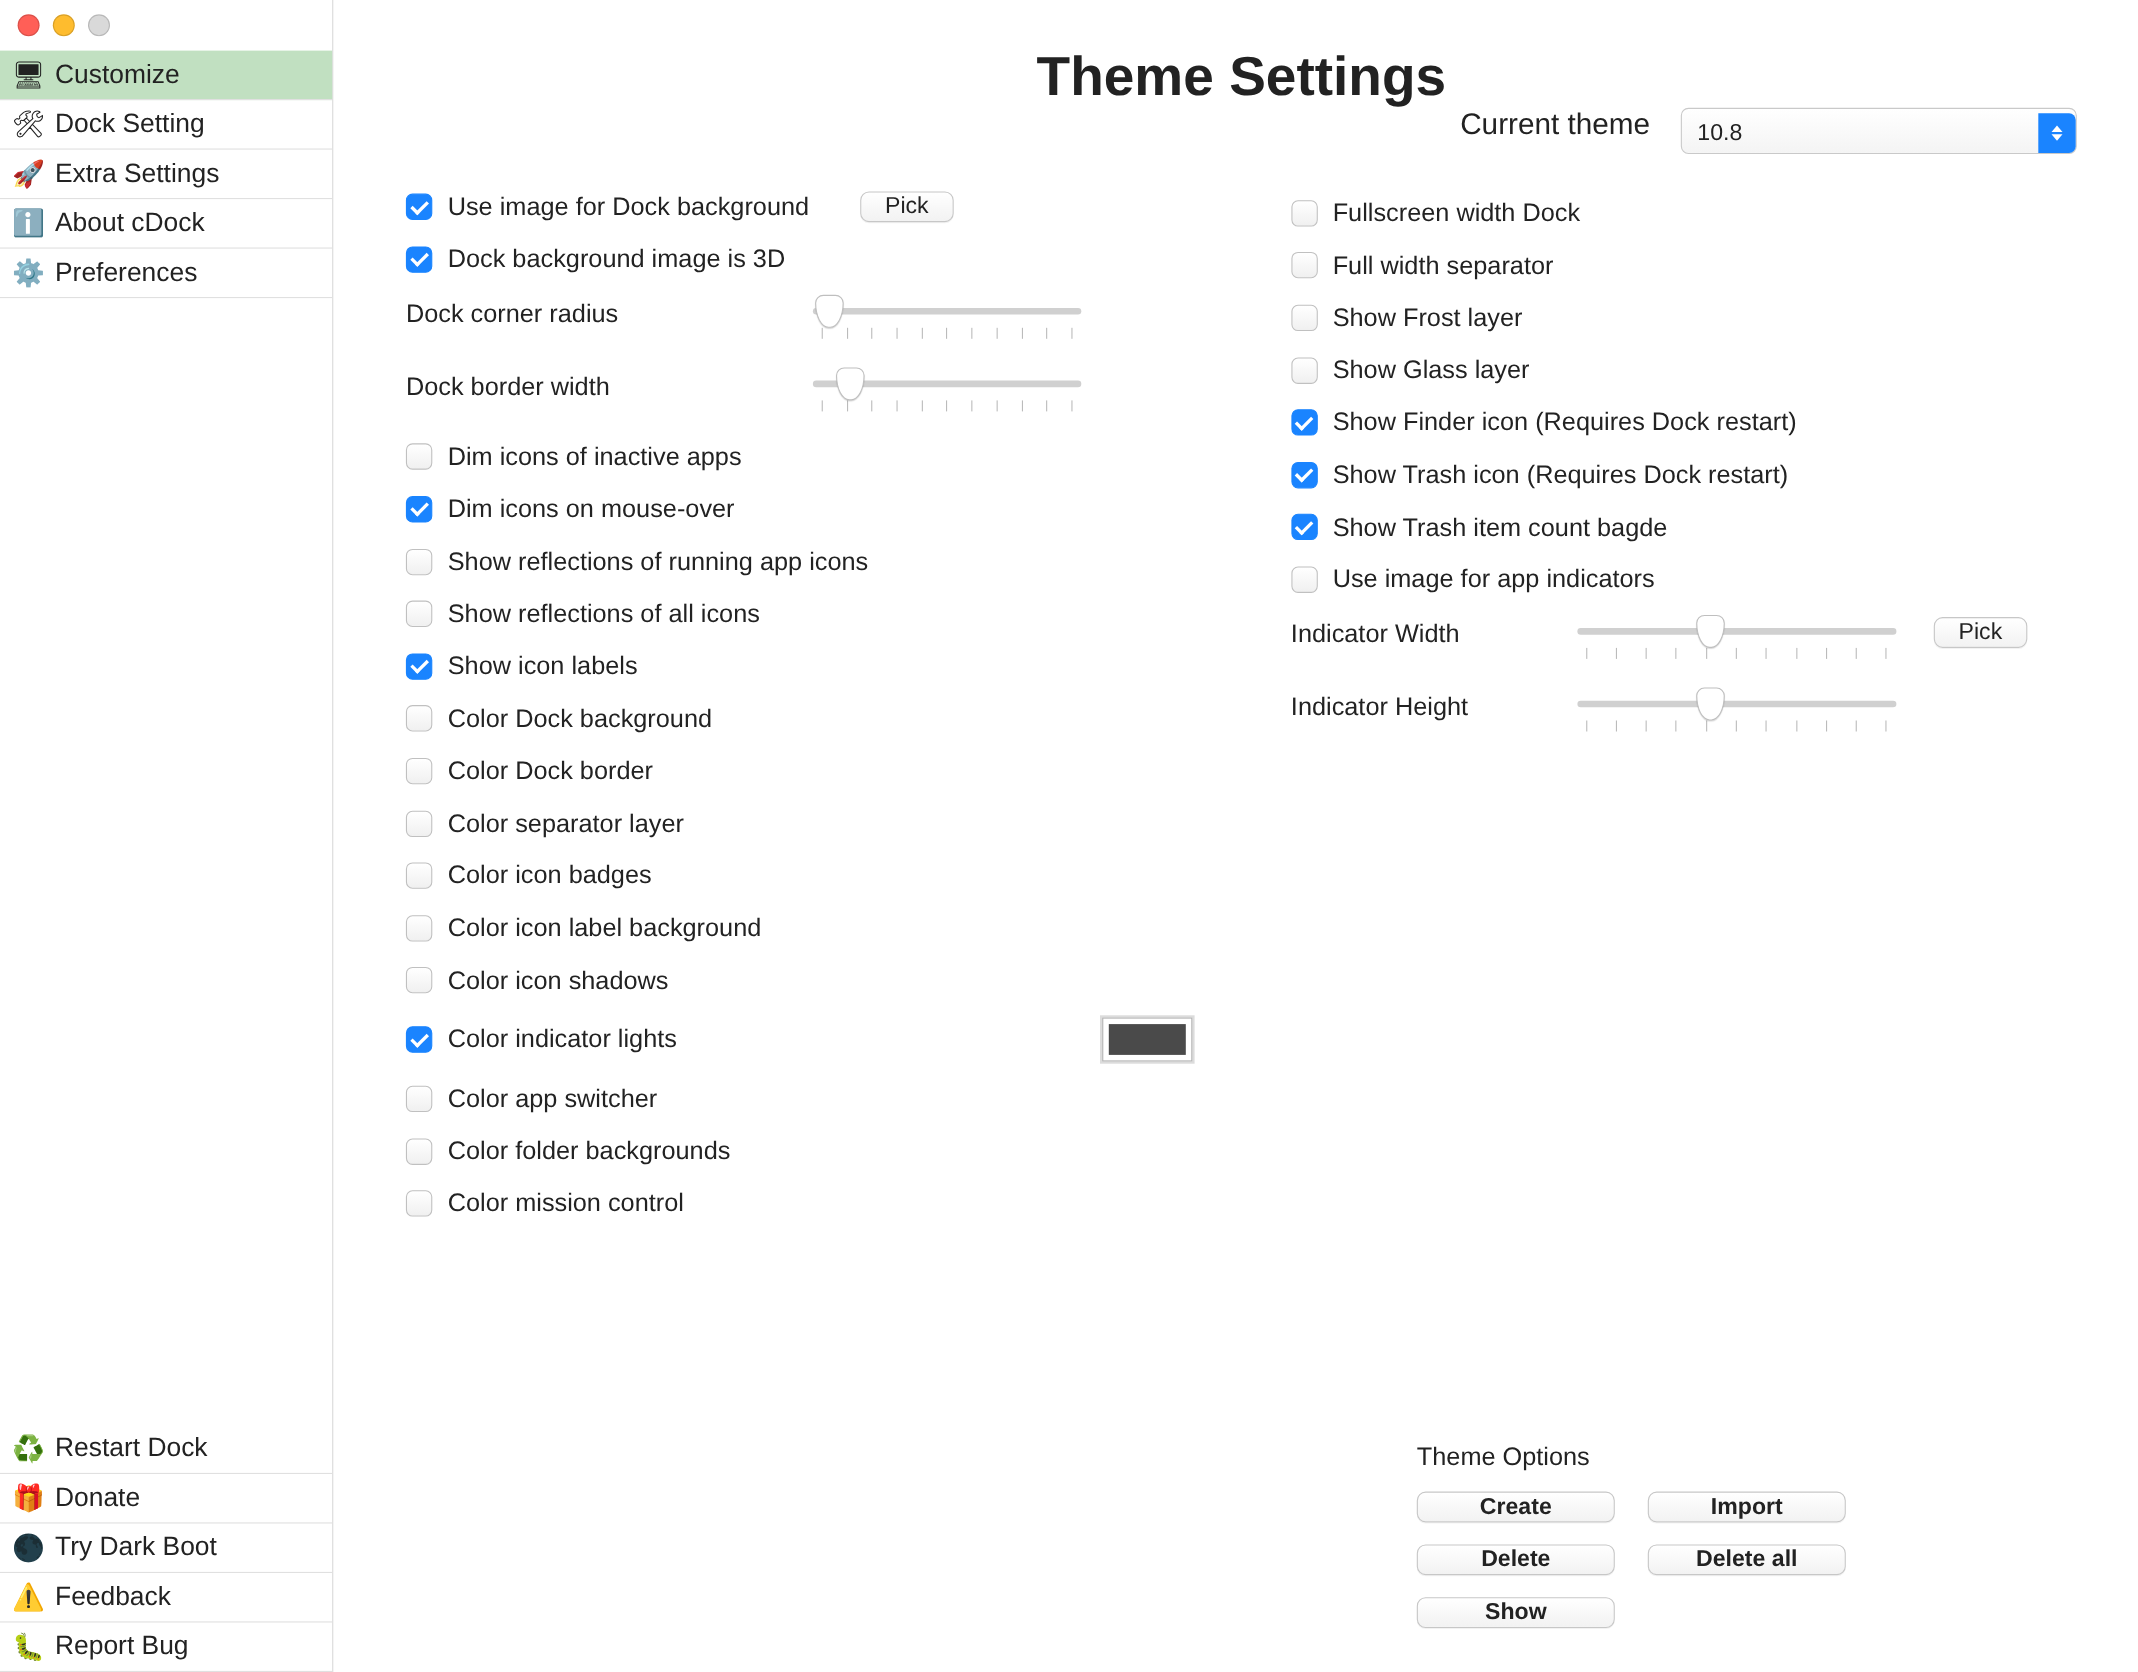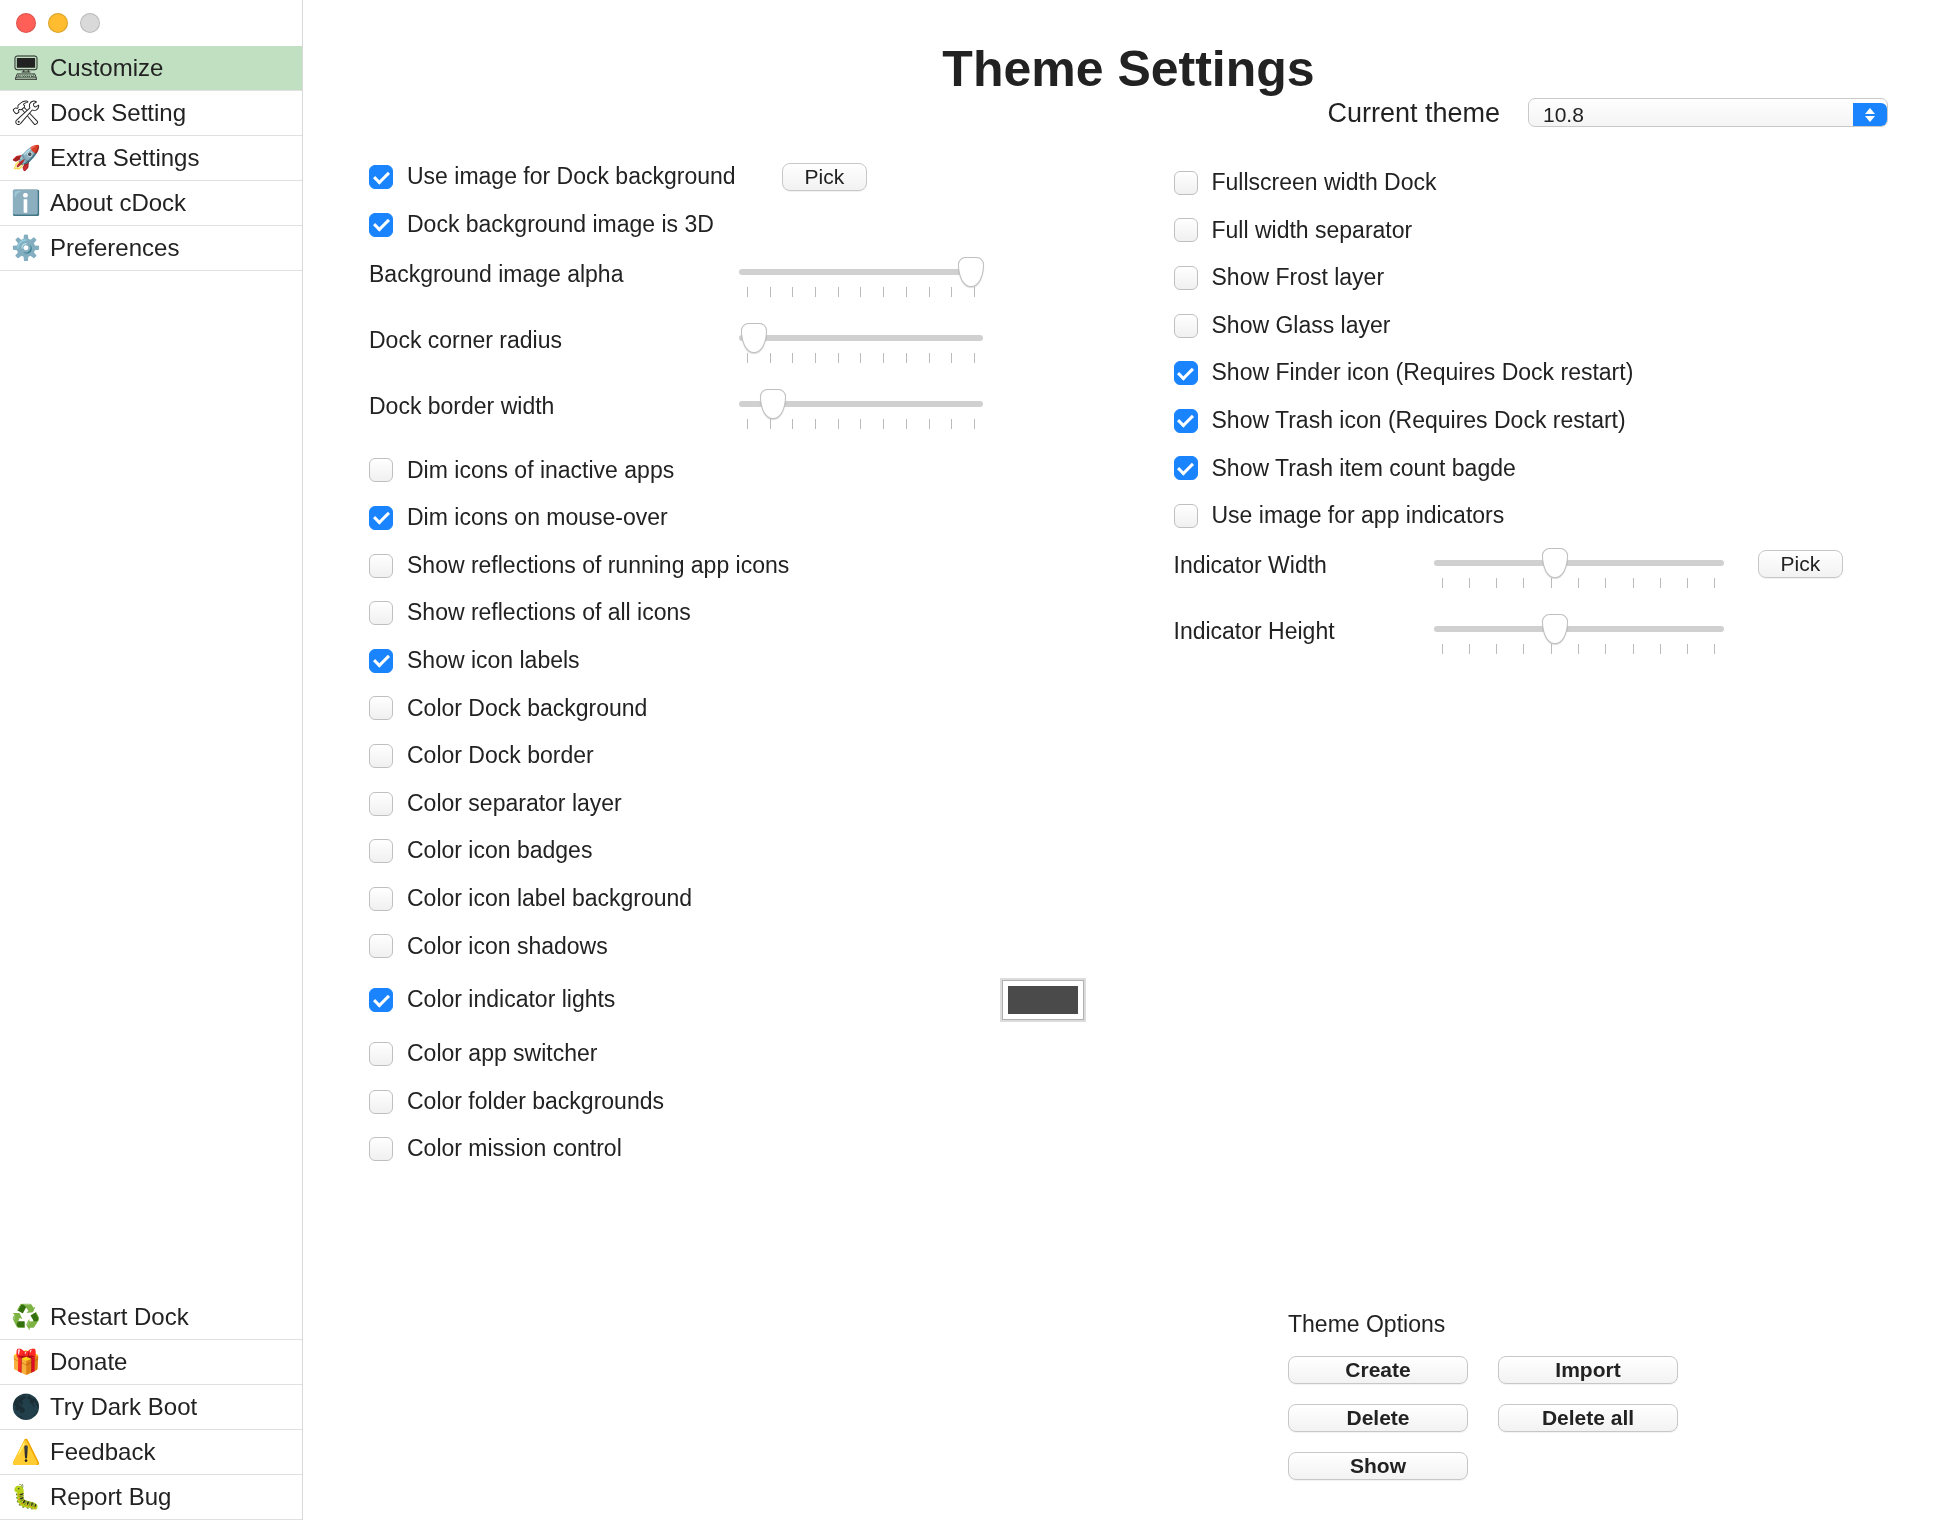--- a/index.html
+++ b/index.html
@@ -66,21 +66,21 @@
   }
   .theme-select-wrap {
     margin-left: auto;
     display: flex;
     align-items: flex-start;
     gap: 28px;
   }
   .theme-label { font-size: 27px; }
   .mac-select {
     display: flex; align-items: center;
-    width: 360px; height: 29px;
+    width: 360px; height: 42px;
     border: 1px solid #c9c9c9;
     border-radius: 7px;
     padding: 4px 0 0 14px;
     background: linear-gradient(#fff,#f4f4f4);
   }
   .mac-select .sel-text { font-size: 21px; }
   .mac-select .stepper {
     margin-left: auto;
     width: 34px; height: 100%;
     background: #1a84ff;
@@ -288,40 +288,20 @@
           <span class="label">Use image for Dock background</span>
           <span style="margin-left:18px"></span>
           <span class="mac-button">Pick</span>
         </div>
         <div class="opt-row">
           <div class="cb on"></div>
           <span class="label">Dock background image is 3D</span>
         </div>
 
         <div class="slider-row">
-          <span class="label">Background image alpha</span>
-          <div class="slider">
-            <div class="track"></div>
-            <div class="ticks">
-                <span></span>
-                <span></span>
-                <span></span>
-                <span></span>
-                <span></span>
-                <span></span>
-                <span></span>
-                <span></span>
-                <span></span>
-                <span></span>
-                <span></span>
-              </div>
-            <div class="knob" style="left: 95%;"></div>
-          </div>
-        </div>
-        <div class="slider-row">
           <span class="label">Dock corner radius</span>
           <div class="slider">
             <div class="track"></div>
             <div class="ticks">
                 <span></span>
                 <span></span>
                 <span></span>
                 <span></span>
                 <span></span>
                 <span></span>

